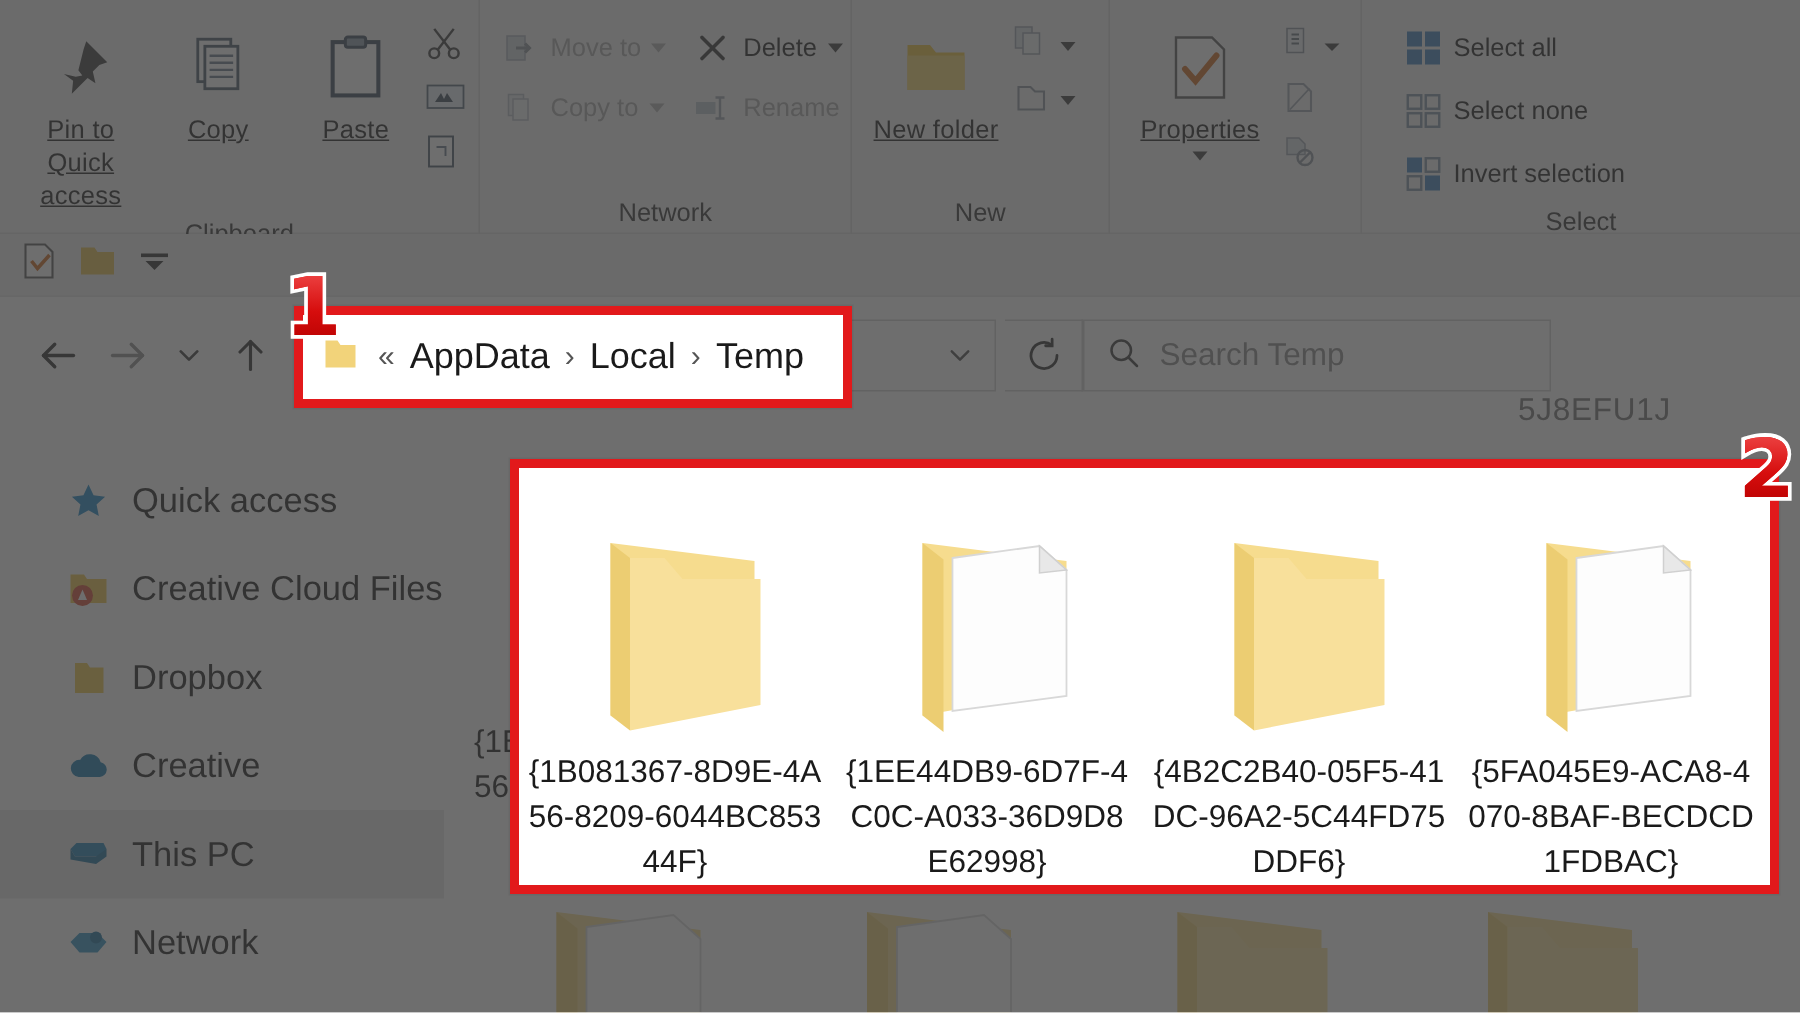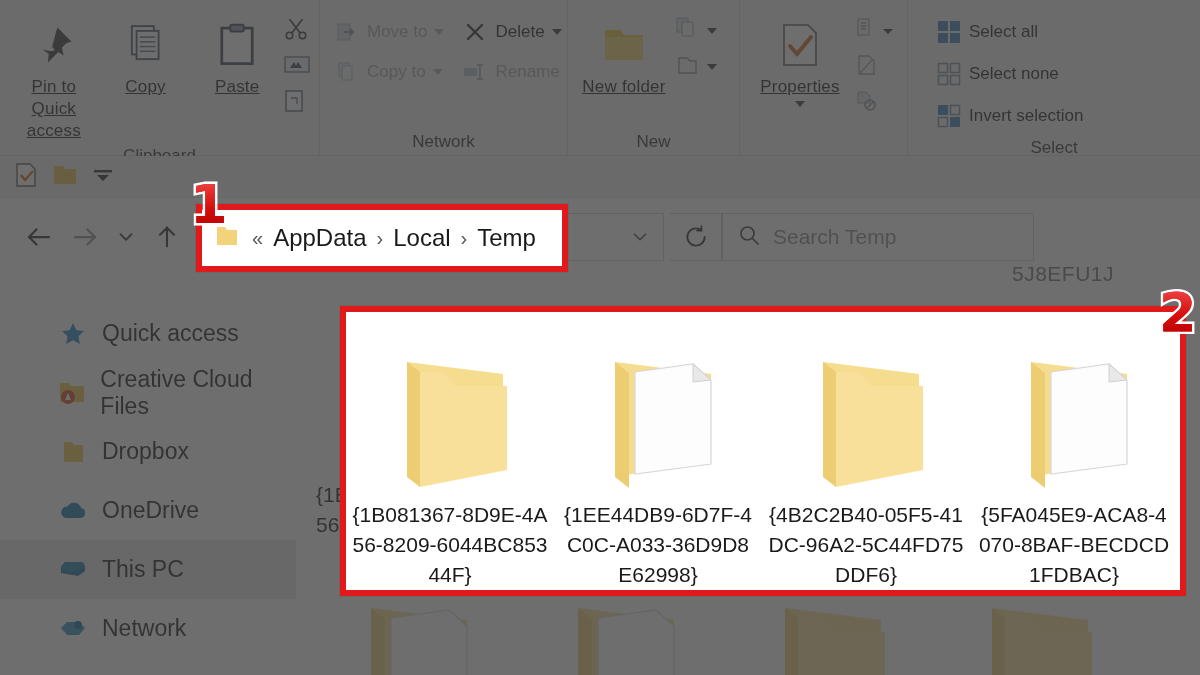--- a/index.html
+++ b/index.html
@@ -151,21 +151,21 @@
     background: #ffffff;
   }
   .sidebar {
     width: 296px; height: 399px;
     background: #ffffff;
     padding-top: 28px;
   }
   .nav-item {
     height: 59px;
     display: flex; align-items: center; gap: 14px;
-    padding-left: 58px;
+    padding-left: 44px;
     font-size: 23px; color: #1d1d1d;
     cursor: default;
   }
   .nav-item.selected { background: #e6e6e6; }
   .nav-ico { width: 30px; height: 30px; display:flex; align-items:center; justify-content:center; }
 
   .content {
     flex: 1; height: 399px;
     background: #fff;
     padding: 28px 0 0 14px;
@@ -614,21 +614,21 @@
               </svg>
           </span>
           <span>Dropbox</span>
         </div>
         <div class="nav-item">
           <span class="nav-ico">
             <svg width="30" height="26" viewBox="0 0 30 26">
                 <path d="M8.5 20h14a5 5 0 0 0 .6-9.9A7.5 7.5 0 0 0 9.4 8.6 5.7 5.7 0 0 0 8.5 20z" fill="#1477ad"></path>
               </svg>
           </span>
-          <span>OneDrive</span>
+          <span>Creative</span>
         </div>
         <div class="nav-item selected">
           <span class="nav-ico">
             <svg width="30" height="26" viewBox="0 0 30 26">
                 <path d="M3 9l4-4h18l2 4-4 5H6z" fill="#1b7fb5"></path>
                 <path d="M3 9v7l17 3 7-5V9l-7 5H6z" fill="#1a6f9e"></path>
               </svg>
           </span>
           <span>This PC</span>
         </div>

